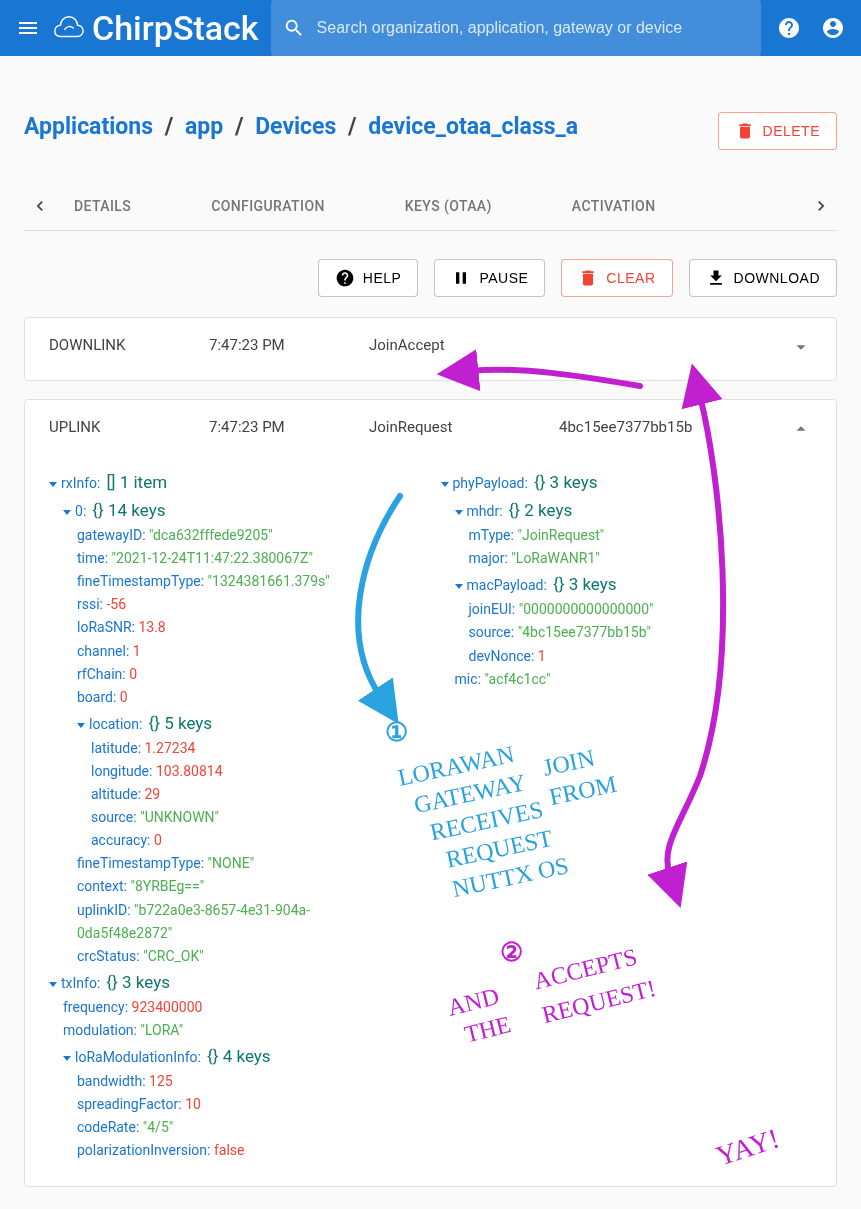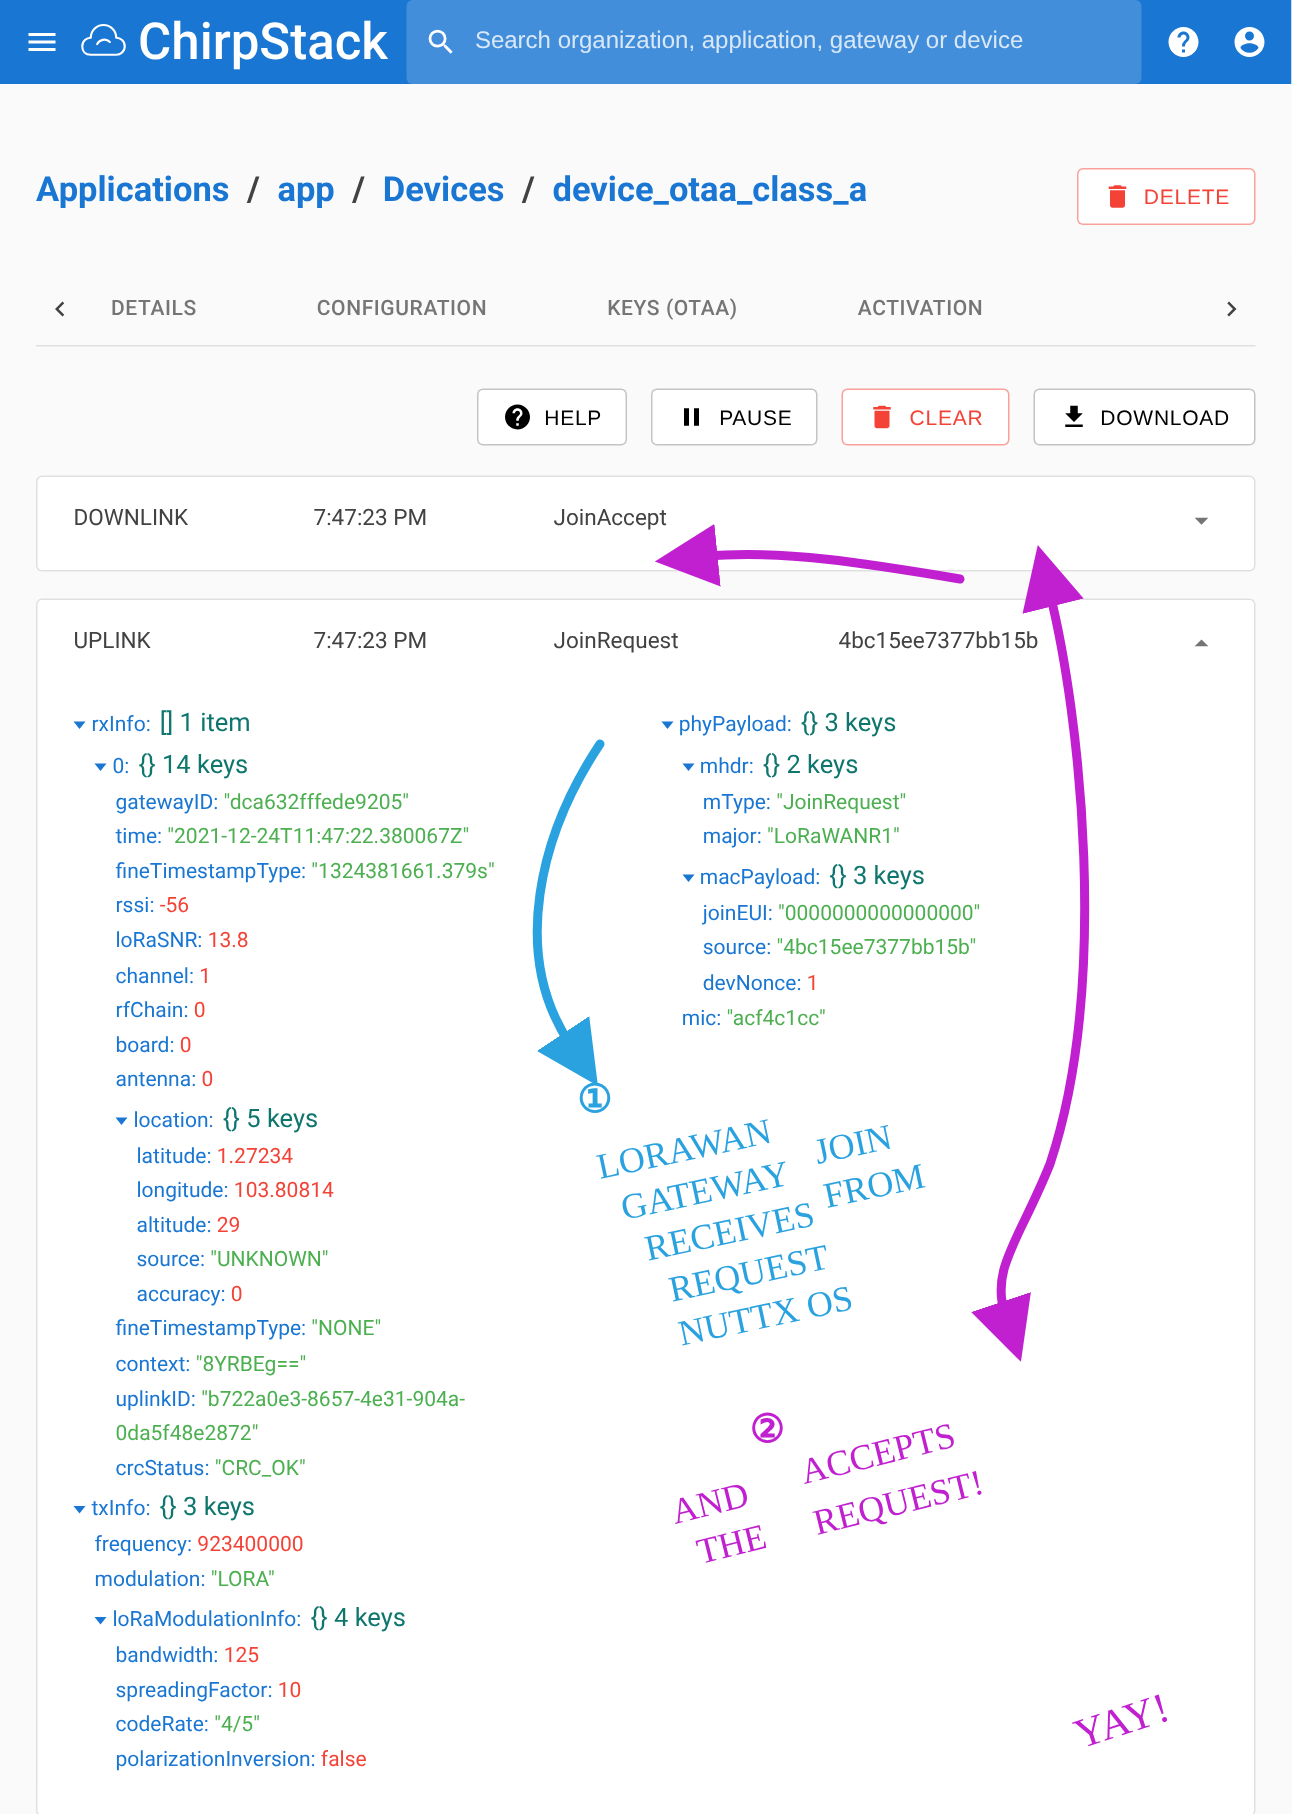--- a/index.html
+++ b/index.html
@@ -311,21 +311,20 @@
             <div class="node"><span class="caret"></span><span class="key">0</span><span class="colon">:</span><span class="meta">{} 14 keys</span></div>
             <div class="indent">
               <div class="node"><span class="key">gatewayID</span><span class="colon">:</span> <span class="val-str">"<span>dca632fffede9205</span>"</span></div>
               <div class="node"><span class="key">time</span><span class="colon">:</span> <span class="val-str">"<span>2021-12-24T11:47:22.380067Z</span>"</span></div>
               <div class="node"><span class="key">fineTimestampType</span><span class="colon">:</span> <span class="val-str">"<span>1324381661.379s</span>"</span></div>
               <div class="node"><span class="key">rssi</span><span class="colon">:</span> <span class="val-num">-56</span></div>
               <div class="node"><span class="key">loRaSNR</span><span class="colon">:</span> <span class="val-num">13.8</span></div>
               <div class="node"><span class="key">channel</span><span class="colon">:</span> <span class="val-num">1</span></div>
               <div class="node"><span class="key">rfChain</span><span class="colon">:</span> <span class="val-num">0</span></div>
               <div class="node"><span class="key">board</span><span class="colon">:</span> <span class="val-num">0</span></div>
-              <div class="node"><span class="key">antenna</span><span class="colon">:</span> <span class="val-num">0</span></div>
               <div class="node"><span class="caret"></span><span class="key">location</span><span class="colon">:</span><span class="meta">{} 5 keys</span></div>
               <div class="indent">
                 <div class="node"><span class="key">latitude</span><span class="colon">:</span> <span class="val-num">1.27234</span></div>
                 <div class="node"><span class="key">longitude</span><span class="colon">:</span> <span class="val-num">103.80814</span></div>
                 <div class="node"><span class="key">altitude</span><span class="colon">:</span> <span class="val-num">29</span></div>
                 <div class="node"><span class="key">source</span><span class="colon">:</span> <span class="val-str">"<span>UNKNOWN</span>"</span></div>
                 <div class="node"><span class="key">accuracy</span><span class="colon">:</span> <span class="val-num">0</span></div>
               </div>
               <div class="node"><span class="key">fineTimestampType</span><span class="colon">:</span> <span class="val-str">"<span>NONE</span>"</span></div>
               <div class="node"><span class="key">context</span><span class="colon">:</span> <span class="val-str">"<span>8YRBEg==</span>"</span></div>

